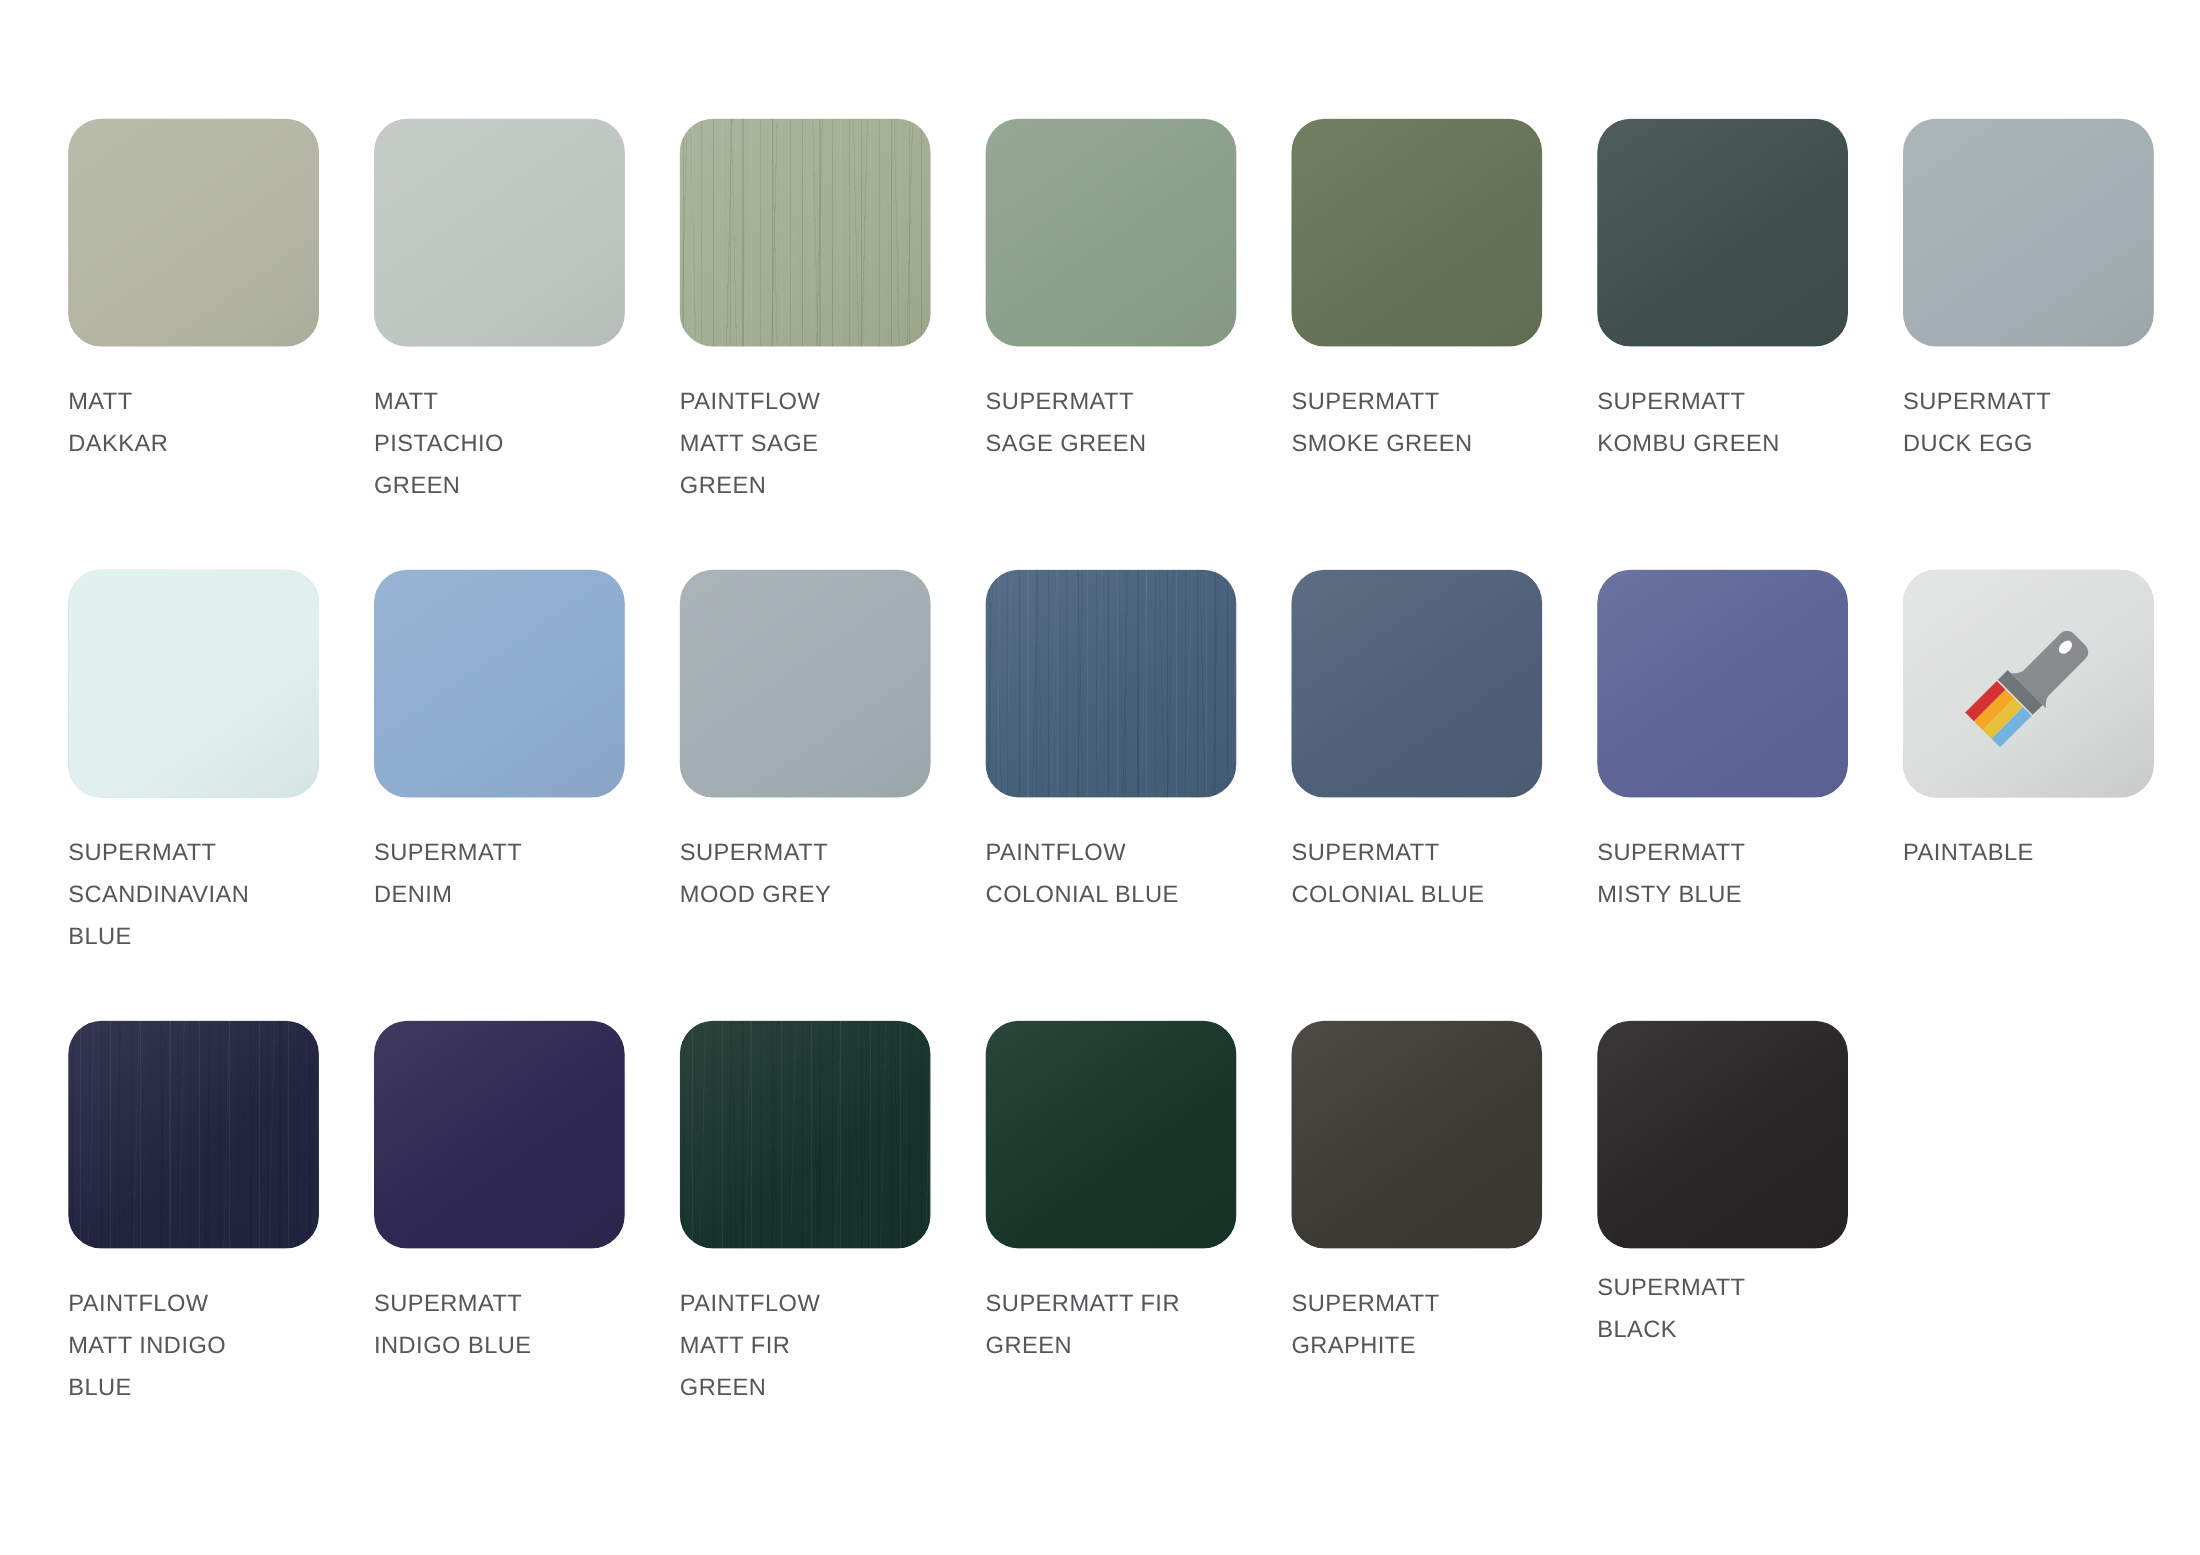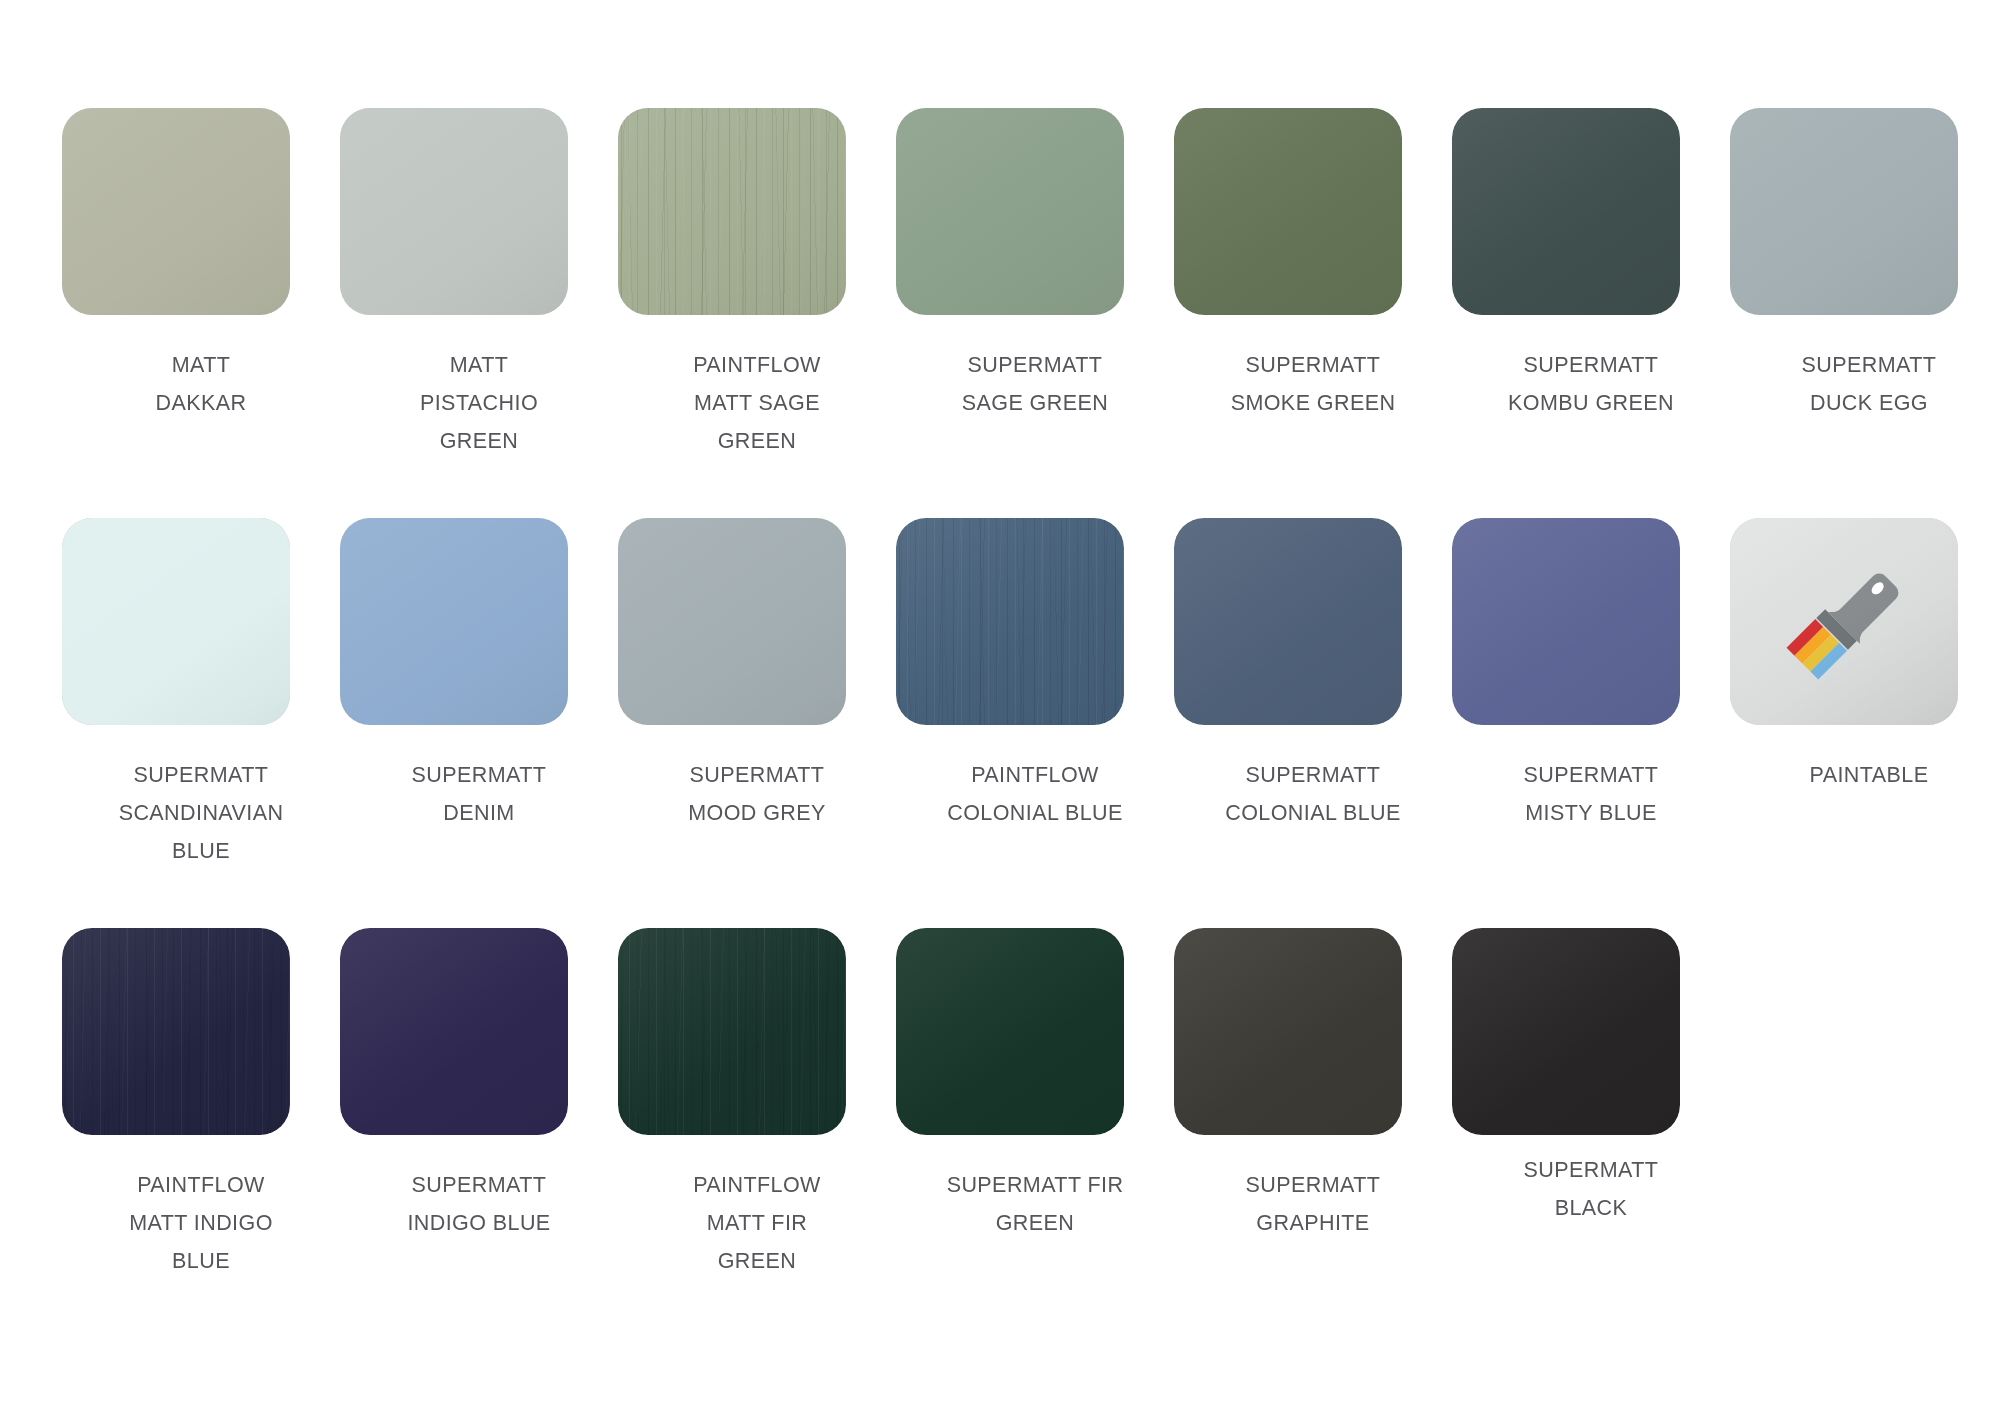--- a/index.html
+++ b/index.html
@@ -24,21 +24,20 @@
   .swatch-grid {
     display: grid;
     grid-template-columns: repeat(7, 278px);
     grid-auto-rows: 410px;
     width: 1946px;
   }
 
   .swatch-cell {
     position: relative;
     width: 278px;
-    text-align: center;
   }
 
   
   .swatch-tile {
     position: relative;
     width: 228px;
     height: 207px;
     border-radius: 30px;
     overflow: hidden;
     background: #cccccc;

